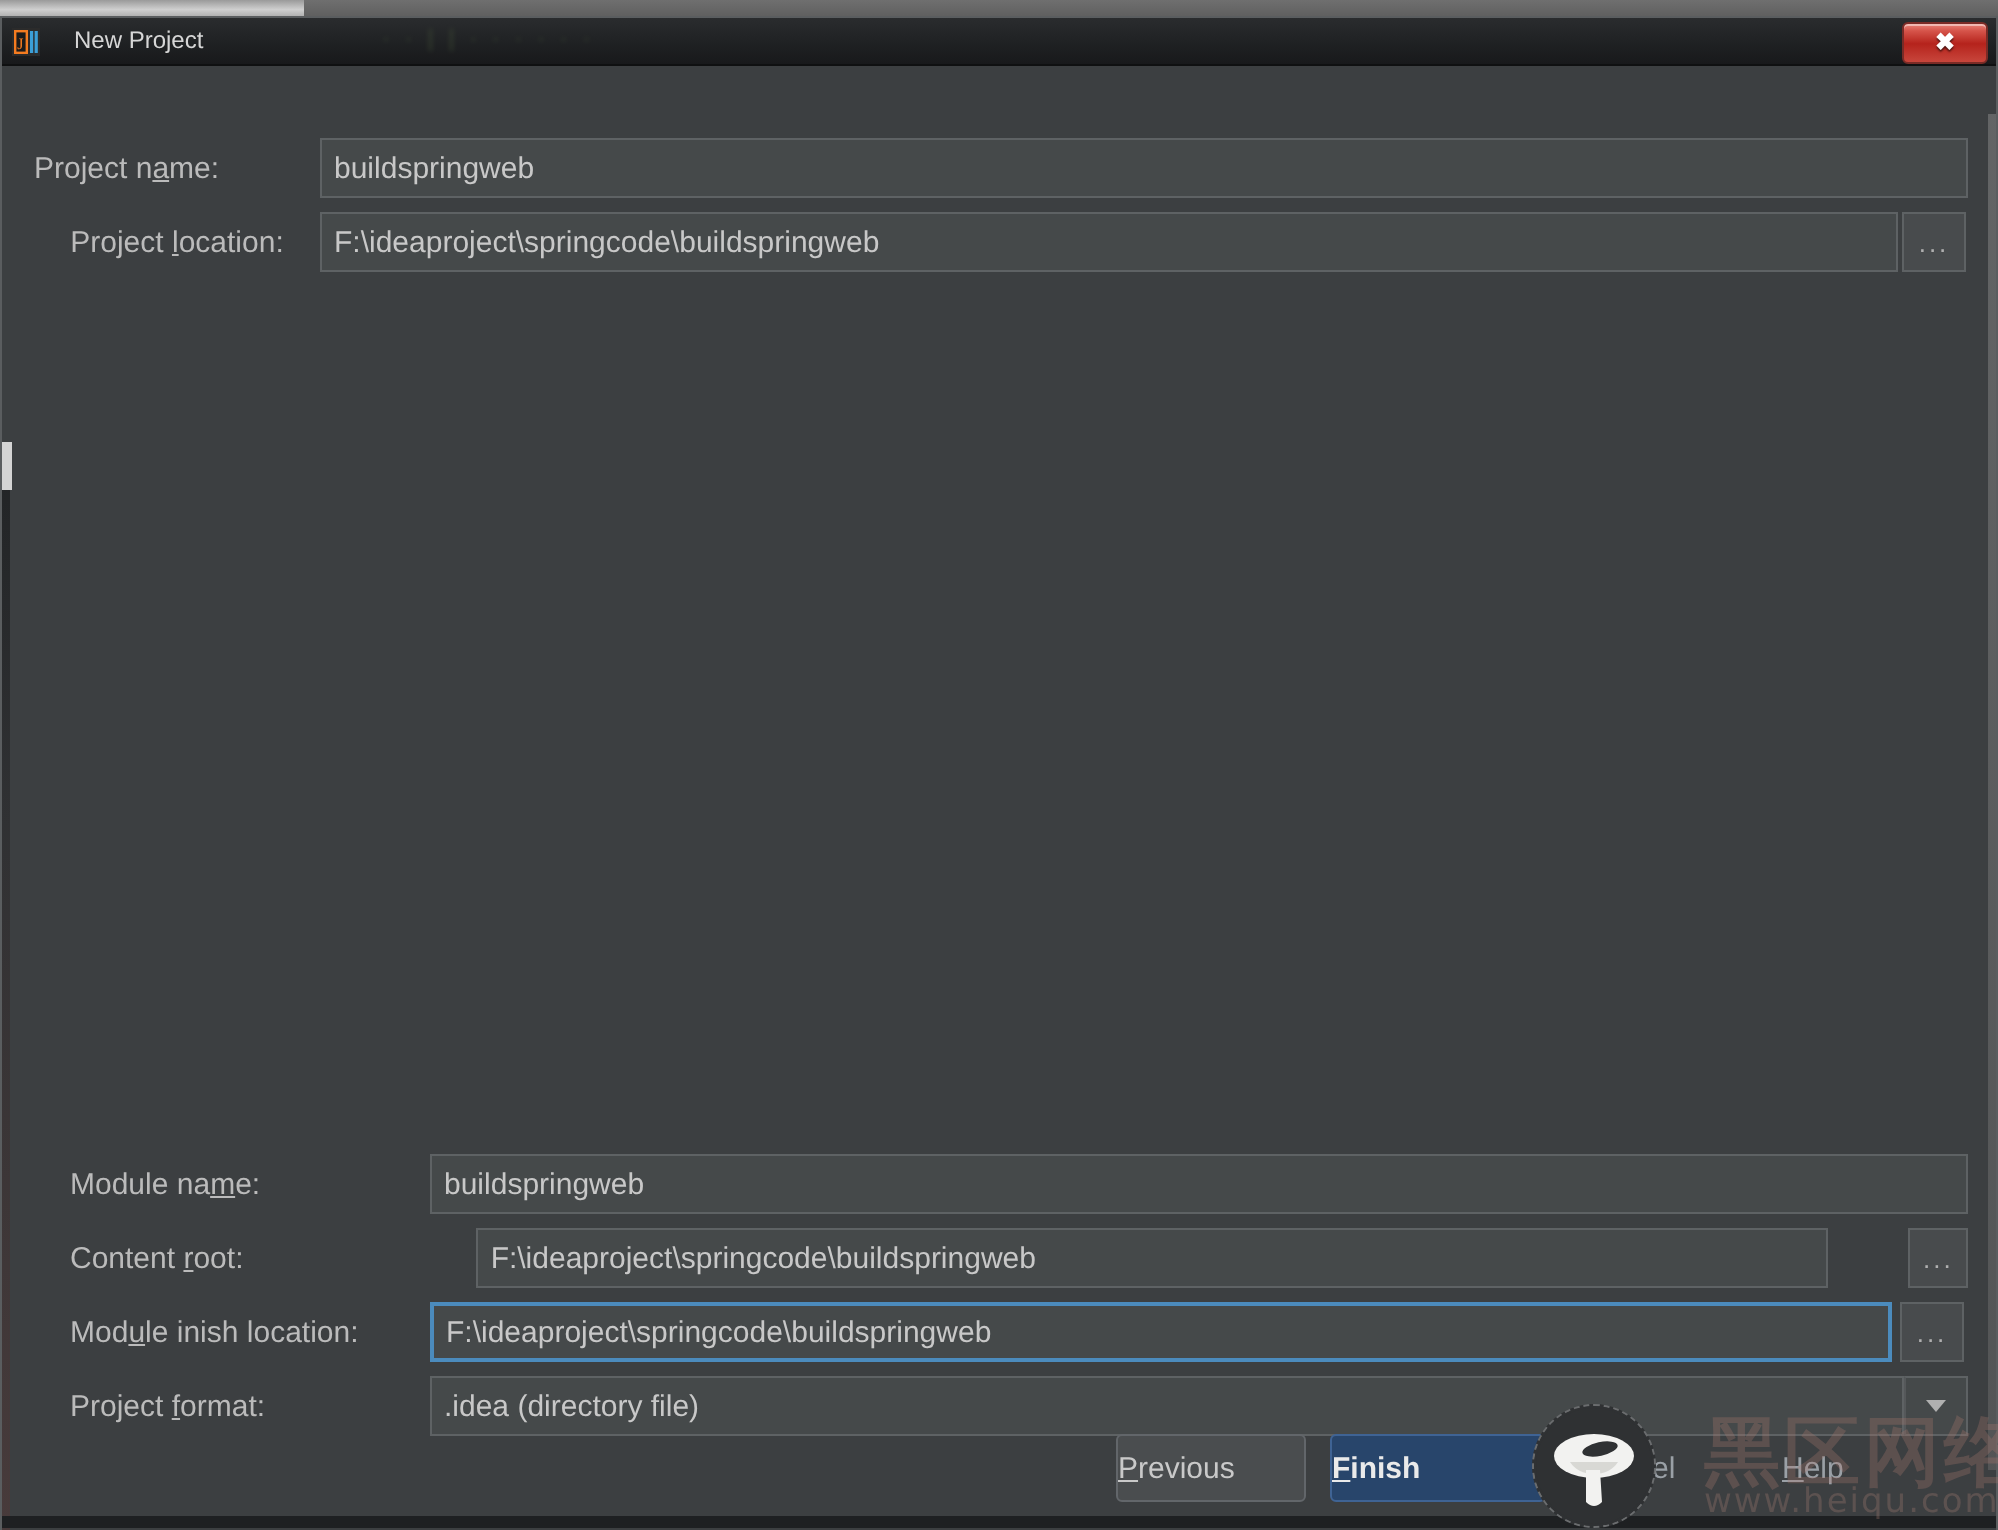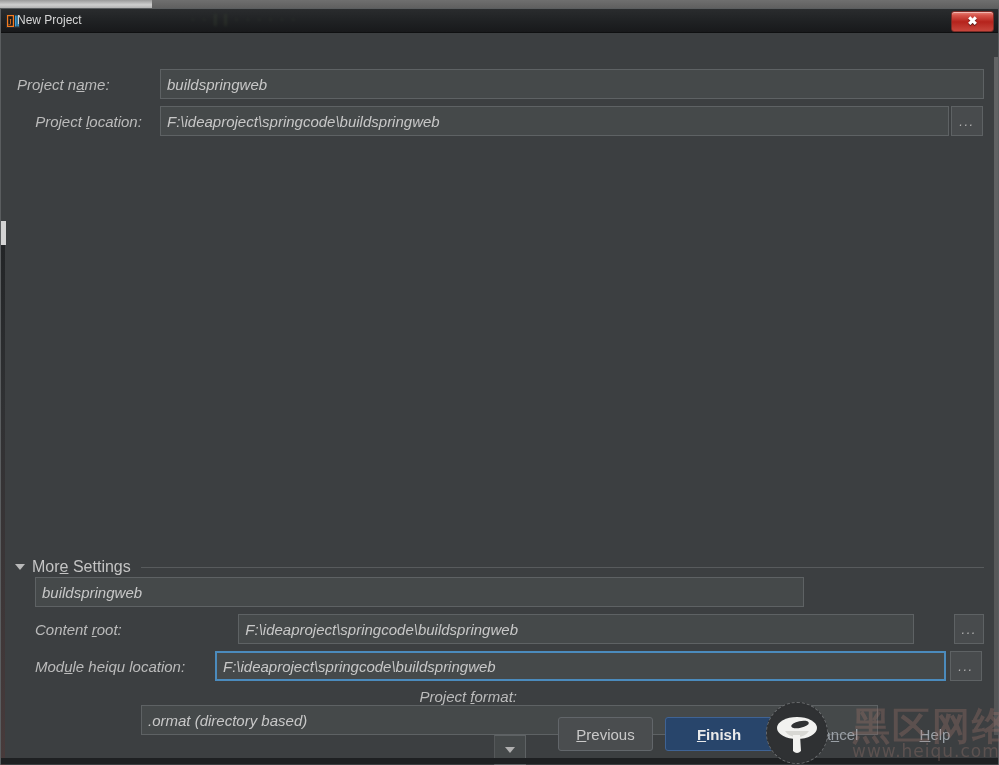--- a/index.html
+++ b/index.html
@@ -66,21 +66,21 @@
   }
   .app-icon {
     position: absolute;
     left: 5px;
     top: 5px;
     width: 14px;
     height: 14px;
   }
   #title-text {
     position: absolute;
-    left: 16px;
+    left: 36px;
     top: 4px;
     font-size: 12px;
     color: #d6d6d6;
     white-space: nowrap;
   }
   #close-button {
     position: absolute;
     right: 4px;
     top: 2px;
     width: 41px;
@@ -106,21 +106,20 @@
   #content {
     position: relative;
     height: 732px;
     background: #3c3f41;
   }
 
   .row {
     position: absolute;
     display: flex;
     align-items: center;
-    font-style: italic;
   }
   .lbl {
     font-size: 15px;
     color: #bbbbbb;
     white-space: nowrap;
   }
   .lbl u { text-decoration: underline; }
 
   .field {
     background: #45494a;
@@ -232,21 +231,20 @@
     right: 0;
     bottom: 8px;
     height: 40px;
   }
   .btn {
     position: absolute;
     height: 34px;
     border-radius: 3px;
     display: flex;
     align-items: center;
-    justify-content: center;
     font-size: 15px;
     cursor: pointer;
     box-sizing: border-box;
   }
   .btn u { text-decoration: underline; }
   .btn-normal {
     background: #4a4d4f;
     border: 1px solid #62666a;
     color: #c9c9c9;
   }
@@ -367,45 +365,41 @@
       <span class="lbl" style="width:143px;"><span>Project n</span><u>a</u><span>me:</span></span>
       <div class="field" style="width:824px;">buildspringweb</div>
     </div>
 
     <div class="row" style="left:16px; top:73px; width:967px;text-align:center;">
       <span class="lbl" style="width:143px;"><span>Project </span><u>l</u><span>ocation:</span></span>
       <div class="field" style="width:789px;">F:\ideaproject\springcode\buildspringweb</div>
       <div class="browse" style="margin-left:2px;">...</div>
     </div>
 
-    <div id="more-settings">
-      <span class="tri"></span>
-      <span class="ms-label"><span>Mor</span><u>e</u><span> Settings</span></span>
-      <span class="sep"></span>
-    </div>
 
     <div class="row" style="left:34px; top:544px; width:949px;">
+      <span class="lbl" style="width:180px;"><span>Module na</span><u>m</u><span>e:</span></span>
       <div class="field" style="width:769px;">buildspringweb</div>
     </div>
 
     <div class="row" style="left:34px; top:581px; width:949px;gap:38px;">
       <span class="lbl" style="width:180px;"><span>Content </span><u>r</u><span>oot:</span></span>
       <div class="field" style="width:735px;">F:\ideaproject\springcode\buildspringweb</div>
       <div class="browse" style="margin-left:2px;">...</div>
     </div>
 
     <div class="row" style="left:34px; top:618px; width:949px;">
-      <span class="lbl" style="width:180px;"><span>Mod</span><u>u</u><span>le heiqu location:</span></span>
+      <span class="lbl" style="width:180px;"><span>Mod</span><u>u</u><span>le inish location:</span></span>
       <div class="field focused" style="width:731px;">F:\ideaproject\springcode\buildspringweb</div>
       <div class="browse" style="margin-left:4px;">...</div>
     </div>
 
-    <div class="row" style="left:34px; top:655px; width:949px;flex-direction:column;">
+    <div class="row" style="left:34px; top:655px; width:949px;">
       <span class="lbl" style="width:180px;"><span>Project </span><u>f</u><span>ormat:</span></span>
-      <div class="field" style="width:737px;">.ormat (directory based)</div>
+      <div class="field" style="width:737px;">.idea (directory file)</div>
       <div class="combo-arrow">
           <span class="tri"></span>
         </div>
     </div>
 
     <div id="button-bar">
       <div class="btn btn-normal" style="left:557px; top:0; width:95px;">
           <span><span></span><u>P</u><span>revious</span></span>
         </div>
 

